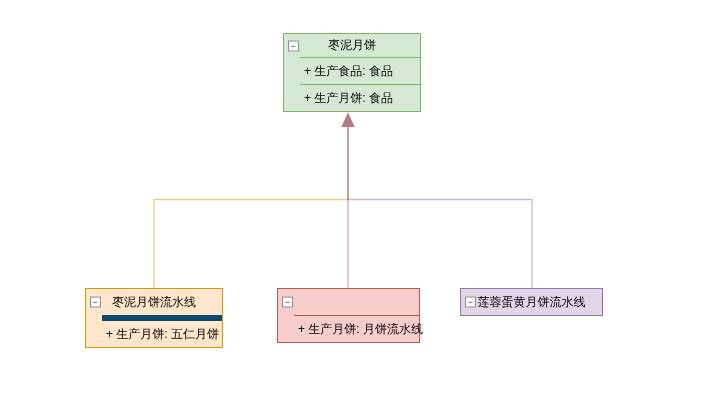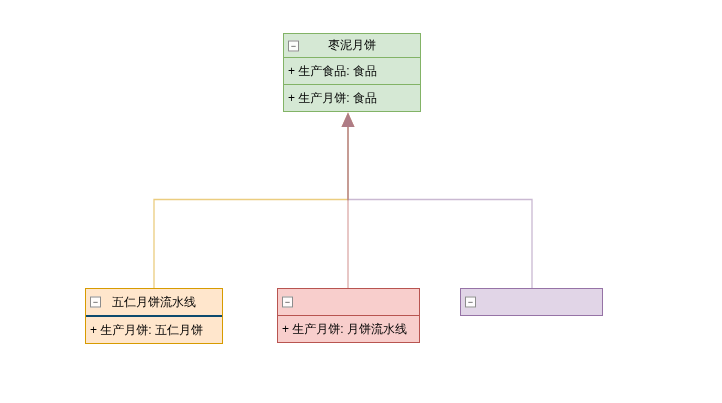--- a/index.html
+++ b/index.html
@@ -45,20 +45,21 @@
     justify-content: center;
     text-align: center;
     white-space: nowrap;
   }
   .uml-class .member-row {
     height: 26px;
     display: flex;
     align-items: center;
     padding-left: 4px;
     white-space: nowrap;
+    margin-left: 16px;
   }
   .collapse-icon {
     position: absolute;
     left: 4px;
     top: 50%;
     transform: translateY(-50%);
     width: 9px;
     height: 9px;
     background: rgba(255,255,255,0.92);
     border: 1px solid #8c8c8c;
@@ -76,21 +77,21 @@
     left: 283px; top: 33px; width: 138px;
     background: #d5e8d4; border: 1px solid #82b366;
   }
   #class-parent .title-row { height: 23px; }
   #class-parent .member-row { border-top: 1px solid #82b366; }
 
   #class-wuren {
     left: 85px; top: 288px; width: 138px;
     background: #ffe6cc; border: 1px solid #d79b00;
   }
-  #class-wuren .member-row { border-top: 2px solid #0c4a6e; }
+  #class-wuren .member-row { border-top: 6px solid #0c4a6e; }
 
   #class-zaoni {
     left: 277px; top: 288px; width: 143px;
     background: #f8cecc; border: 1px solid #b85450;
   }
   #class-zaoni .member-row { border-top: 1px solid #b85450; }
 
   #class-lianrong {
     left: 460px; top: 288px; width: 143px;
     background: #e1d5e7; border: 1px solid #9673a6;
@@ -122,31 +123,32 @@
       <span class="collapse-icon">−</span>
       <span>枣泥月饼</span>
     </div>
     <div class="member-row">+ 生产食品: 食品</div>
     <div class="member-row">+ 生产月饼: 食品</div>
   </div>
 
   <div id="class-wuren" class="uml-class">
     <div class="title-row">
       <span class="collapse-icon">−</span>
-      <span>五仁月饼流水线</span>
+      <span>枣泥月饼流水线</span>
     </div>
     <div class="member-row">+ 生产月饼: 五仁月饼</div>
   </div>
 
   <div id="class-zaoni" class="uml-class">
     <div class="title-row">
       <span class="collapse-icon">−</span>
     </div>
     <div class="member-row">+ 生产月饼: 月饼流水线</div>
   </div>
 
   <div id="class-lianrong" class="uml-class">
     <div class="title-row">
       <span class="collapse-icon">−</span>
+      <span>莲蓉蛋黄月饼流水线</span>
     </div>
   </div>
 
 </div>
 
 </body></html>

